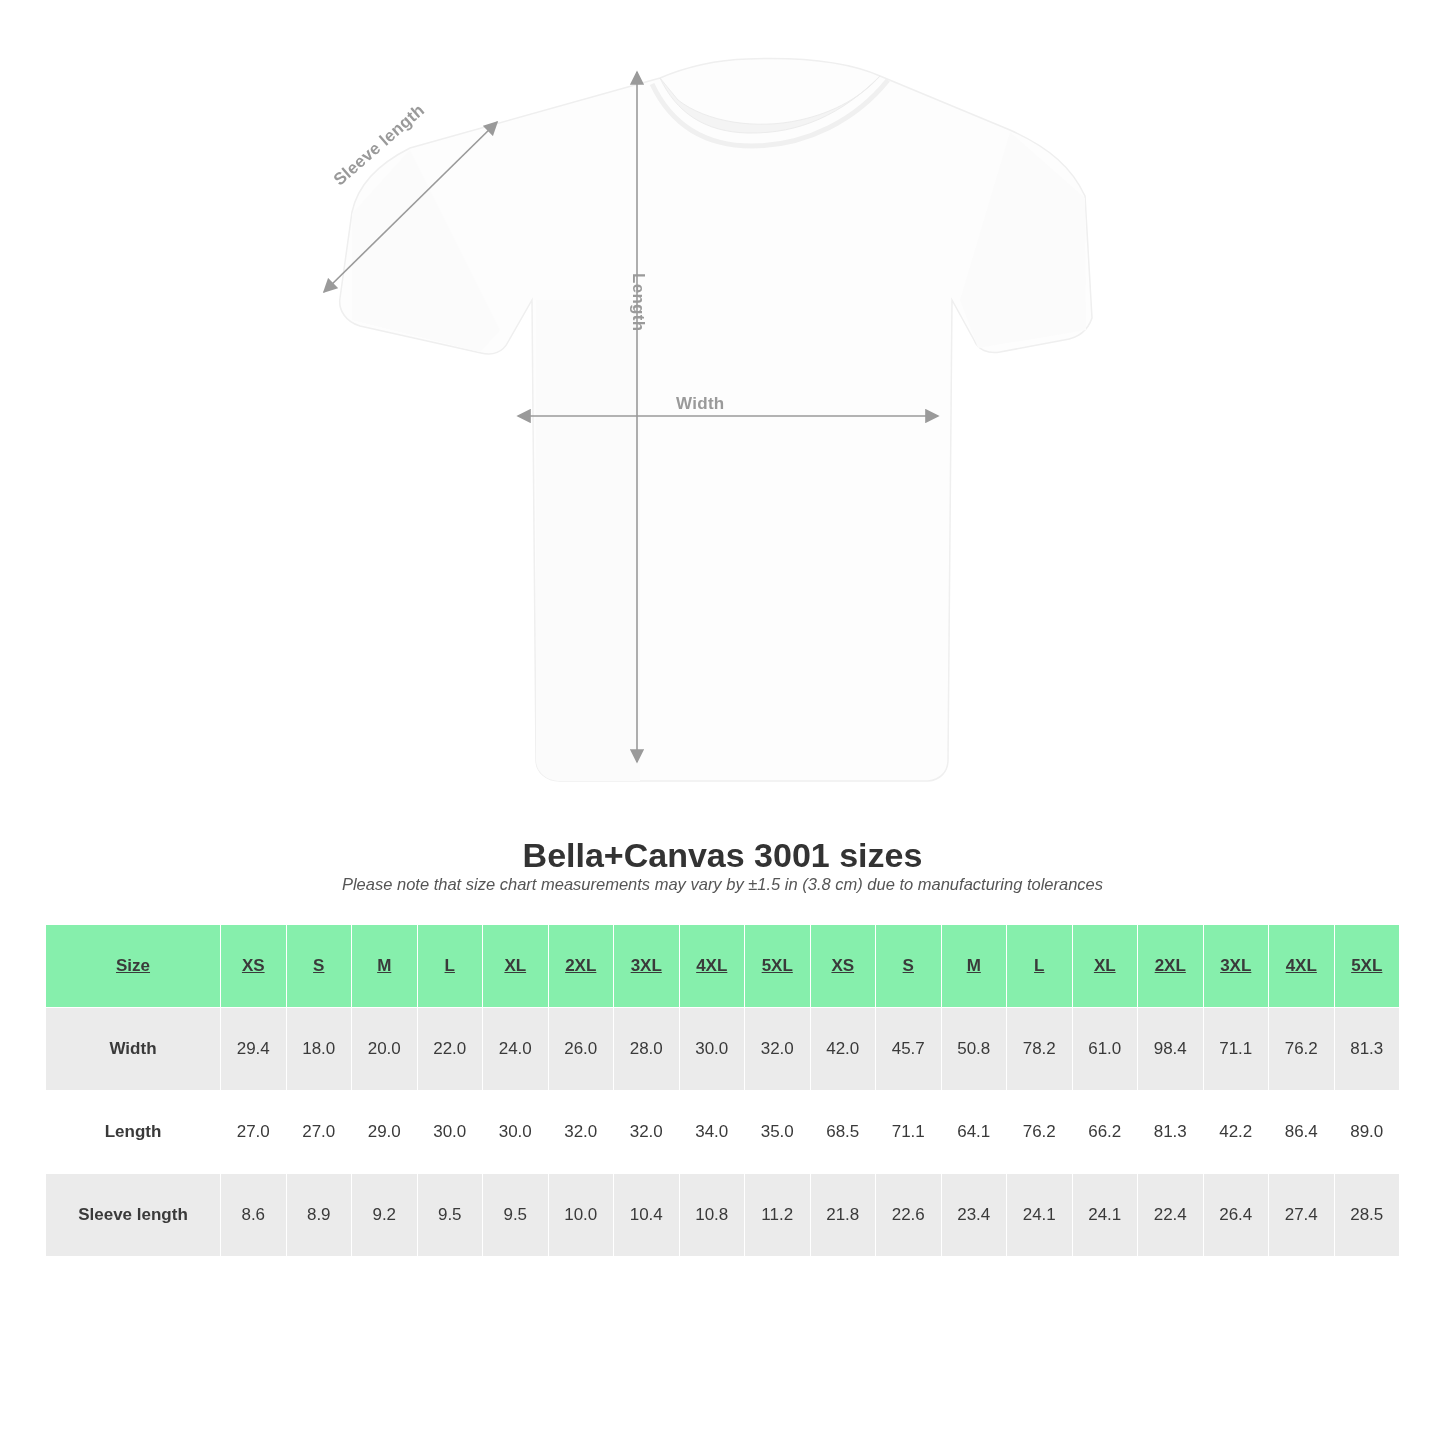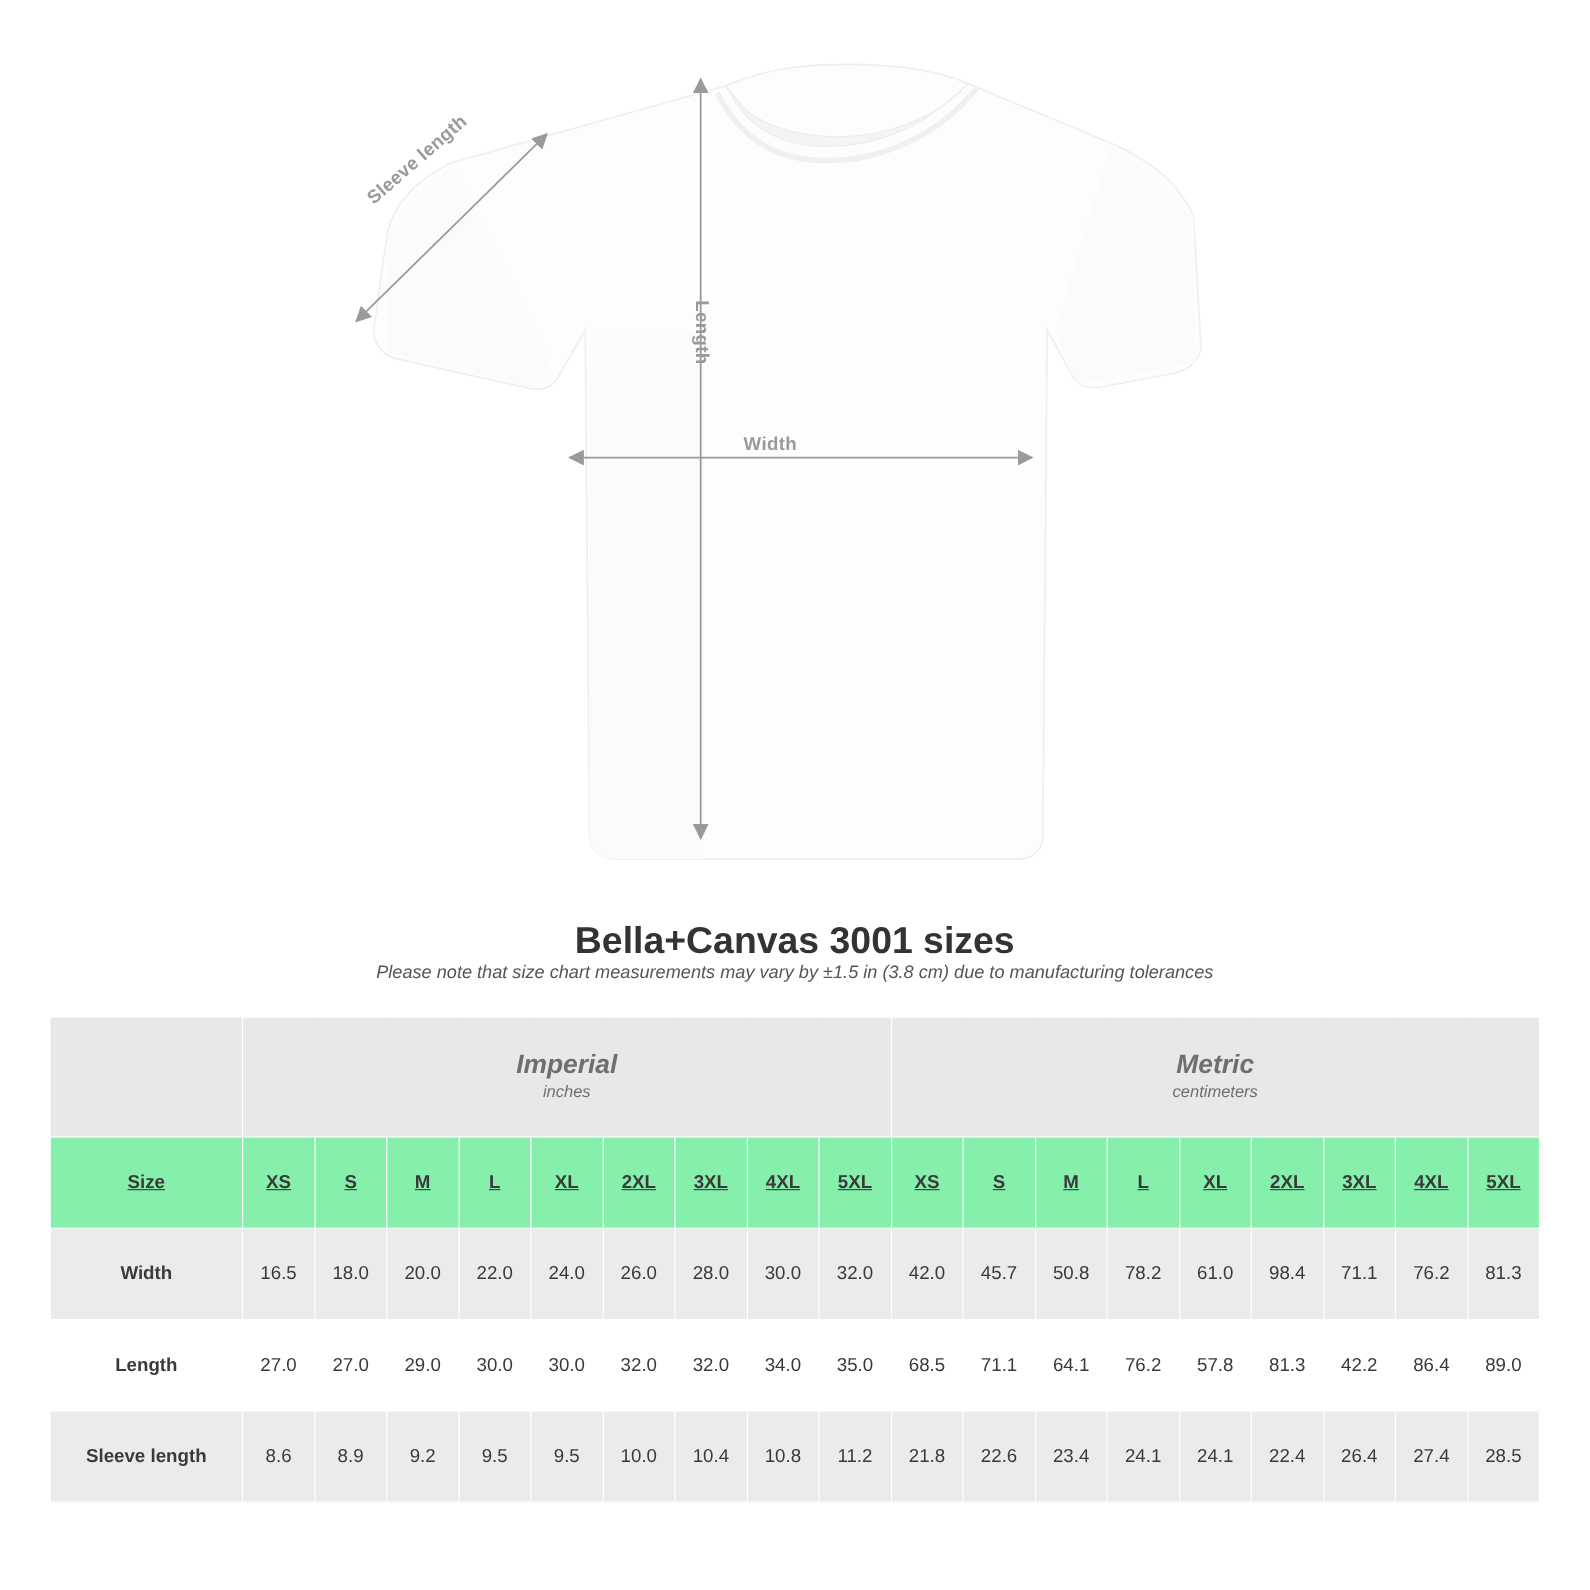--- a/index.html
+++ b/index.html
@@ -186,31 +186,20 @@
 <div class="chart-title">Bella+Canvas 3001 sizes</div>
 <div class="chart-note">Please note that size chart measurements may vary by ±1.5 in (3.8 cm) due to manufacturing tolerances</div>
 
 <div class="table-wrap">
   <table class="size-table">
     <colgroup>
       <col class="col-label">
     </colgroup>
     <tbody>
 
-      <tr>
-        <td class="unit-head spacer-cell"></td>
-        <td class="unit-head" colspan="9">
-          <span class="unit-name">Imperial</span>
-          <span class="unit-sub">inches</span>
-        </td>
-        <td class="unit-head" colspan="9">
-          <span class="unit-name">Metric</span>
-          <span class="unit-sub">centimeters</span>
-        </td>
-      </tr>
 
       <tr class="size-header">
         <td class="rowlabel">Size</td>
         <td>XS</td>
         <td>S</td>
         <td>M</td>
         <td>L</td>
         <td>XL</td>
         <td>2XL</td>
         <td>3XL</td>
@@ -222,21 +211,21 @@
         <td>L</td>
         <td>XL</td>
         <td>2XL</td>
         <td>3XL</td>
         <td>4XL</td>
         <td>5XL</td>
       </tr>
 
       <tr class="row-grey">
         <td class="row-head-label">Width</td>
-        <td>16.5</td>
+        <td>29.4</td>
         <td>18.0</td>
         <td>20.0</td>
         <td>22.0</td>
         <td>24.0</td>
         <td>26.0</td>
         <td>28.0</td>
         <td>30.0</td>
         <td>32.0</td>
         <td>42.0</td>
         <td>45.7</td>
@@ -257,21 +246,21 @@
         <td>30.0</td>
         <td>30.0</td>
         <td>32.0</td>
         <td>32.0</td>
         <td>34.0</td>
         <td>35.0</td>
         <td>68.5</td>
         <td>71.1</td>
         <td>64.1</td>
         <td>76.2</td>
-        <td>57.8</td>
+        <td>66.2</td>
         <td>81.3</td>
         <td>42.2</td>
         <td>86.4</td>
         <td>89.0</td>
       </tr>
 
       <tr class="row-grey">
         <td class="row-head-label">Sleeve length</td>
         <td>8.6</td>
         <td>8.9</td>

